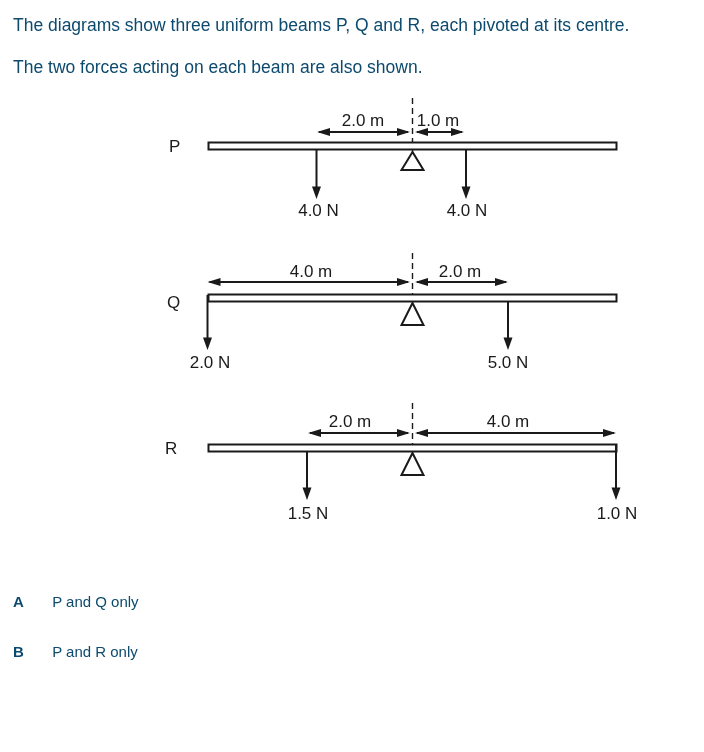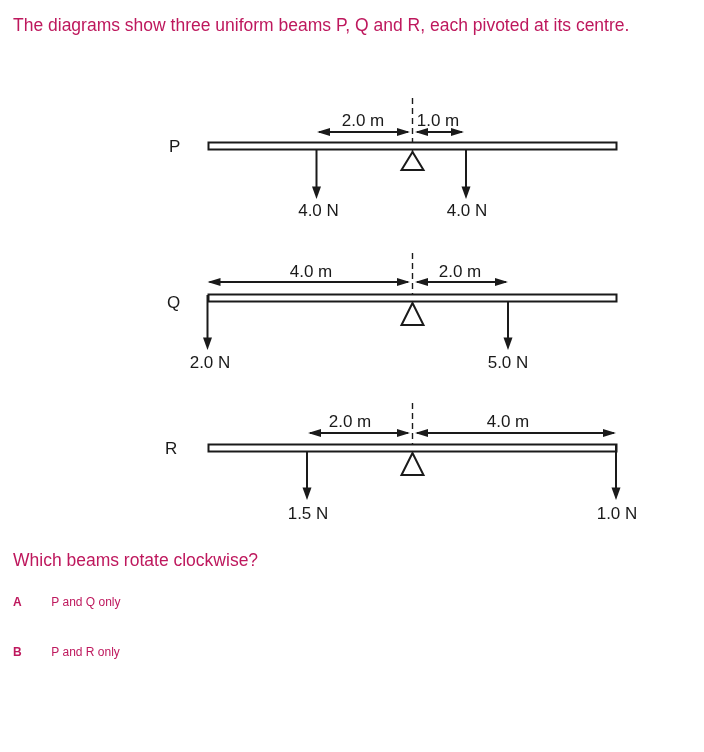--- a/index.html
+++ b/index.html
@@ -1,39 +1,40 @@
 <!DOCTYPE html>
 <html><head>
 <meta charset="utf-8">
 <style>
   html, body { margin:0; padding:0; background:#ffffff; }
   .page {
     position:relative; width:704px; height:752px; background:#ffffff;
-    font-family:"Liberation Sans", sans-serif; color:#be185d; overflow:hidden;
+    font-family:"Liberation Sans", sans-serif; color:#0c4a6e; overflow:hidden;
   }
   .txt {
     position:absolute; left:13px; margin:0; font-size:17.5px; line-height:22px;
     white-space:nowrap;
   }
   .diagram { position:absolute; left:0; }
   .dtext { font-family:"Liberation Sans", sans-serif; font-size:17px; fill:#1a1a1a; }
   .mid { text-anchor:middle; }
   .ln   { stroke:#1a1a1a; stroke-width:2; fill:none; }
   .dash { stroke:#1a1a1a; stroke-width:1.4; stroke-dasharray:6 4; fill:none; }
   .solid{ fill:#1a1a1a; stroke:none; }
   .beam { fill:#ffffff; stroke:#1a1a1a; stroke-width:2; }
-  .option { position:absolute; left:13px; margin:0; font-size:12px; line-height:22px; white-space:nowrap; }
+  .option { position:absolute; left:13px; margin:0; font-size:15px; line-height:22px; white-space:nowrap; }
   .option .letter { font-weight:bold; display:inline-block; width:35px; }
 </style>
 </head>
 <body>
 
 <div class="page">
 
   <p class="txt" style="top:14px">The diagrams show three uniform beams P, Q and R, each pivoted at its centre.</p>
+  <p class="txt" style="top:56px">The two forces acting on each beam are also shown.</p>
 
   <svg class="diagram" style="top:95px" width="704" height="130" viewBox="0 0 704 130">
     <text class="dtext" x="169" y="57">P</text>
     <line class="dash" x1="412.5" y1="3" x2="412.5" y2="57"></line>
     <g>
       <line class="ln" x1="319" y1="37" x2="408" y2="37"></line>
       <polygon class="solid" points="317,37 330,33 330,41"></polygon>
       <polygon class="solid" points="410,37 397,33 397,41"></polygon>
     </g>
     <text class="dtext mid" x="363" y="31">2.0 m</text>
@@ -108,21 +109,20 @@
       <polygon class="solid" points="302.5,87.5 311.5,87.5 307,100"></polygon>
     </g>
     <text class="dtext mid" x="308" y="119">1.5 N</text>
     <g>
       <line class="ln" x1="616" y1="45" x2="616" y2="88"></line>
       <polygon class="solid" points="611.5,87.5 620.5,87.5 616,100"></polygon>
     </g>
     <text class="dtext mid" x="617" y="119">1.0 N</text>
   </svg>
 
-  <p class="txt" style="top:549px">Which beams rotate clockwise?</p>
 
   <p class="option" style="top:591px">
     <span class="letter">A</span>
     <span class="opt-text">P and Q only</span>
   </p>
   <p class="option" style="top:641px">
     <span class="letter">B</span>
     <span class="opt-text">P and R only</span>
   </p>
 

